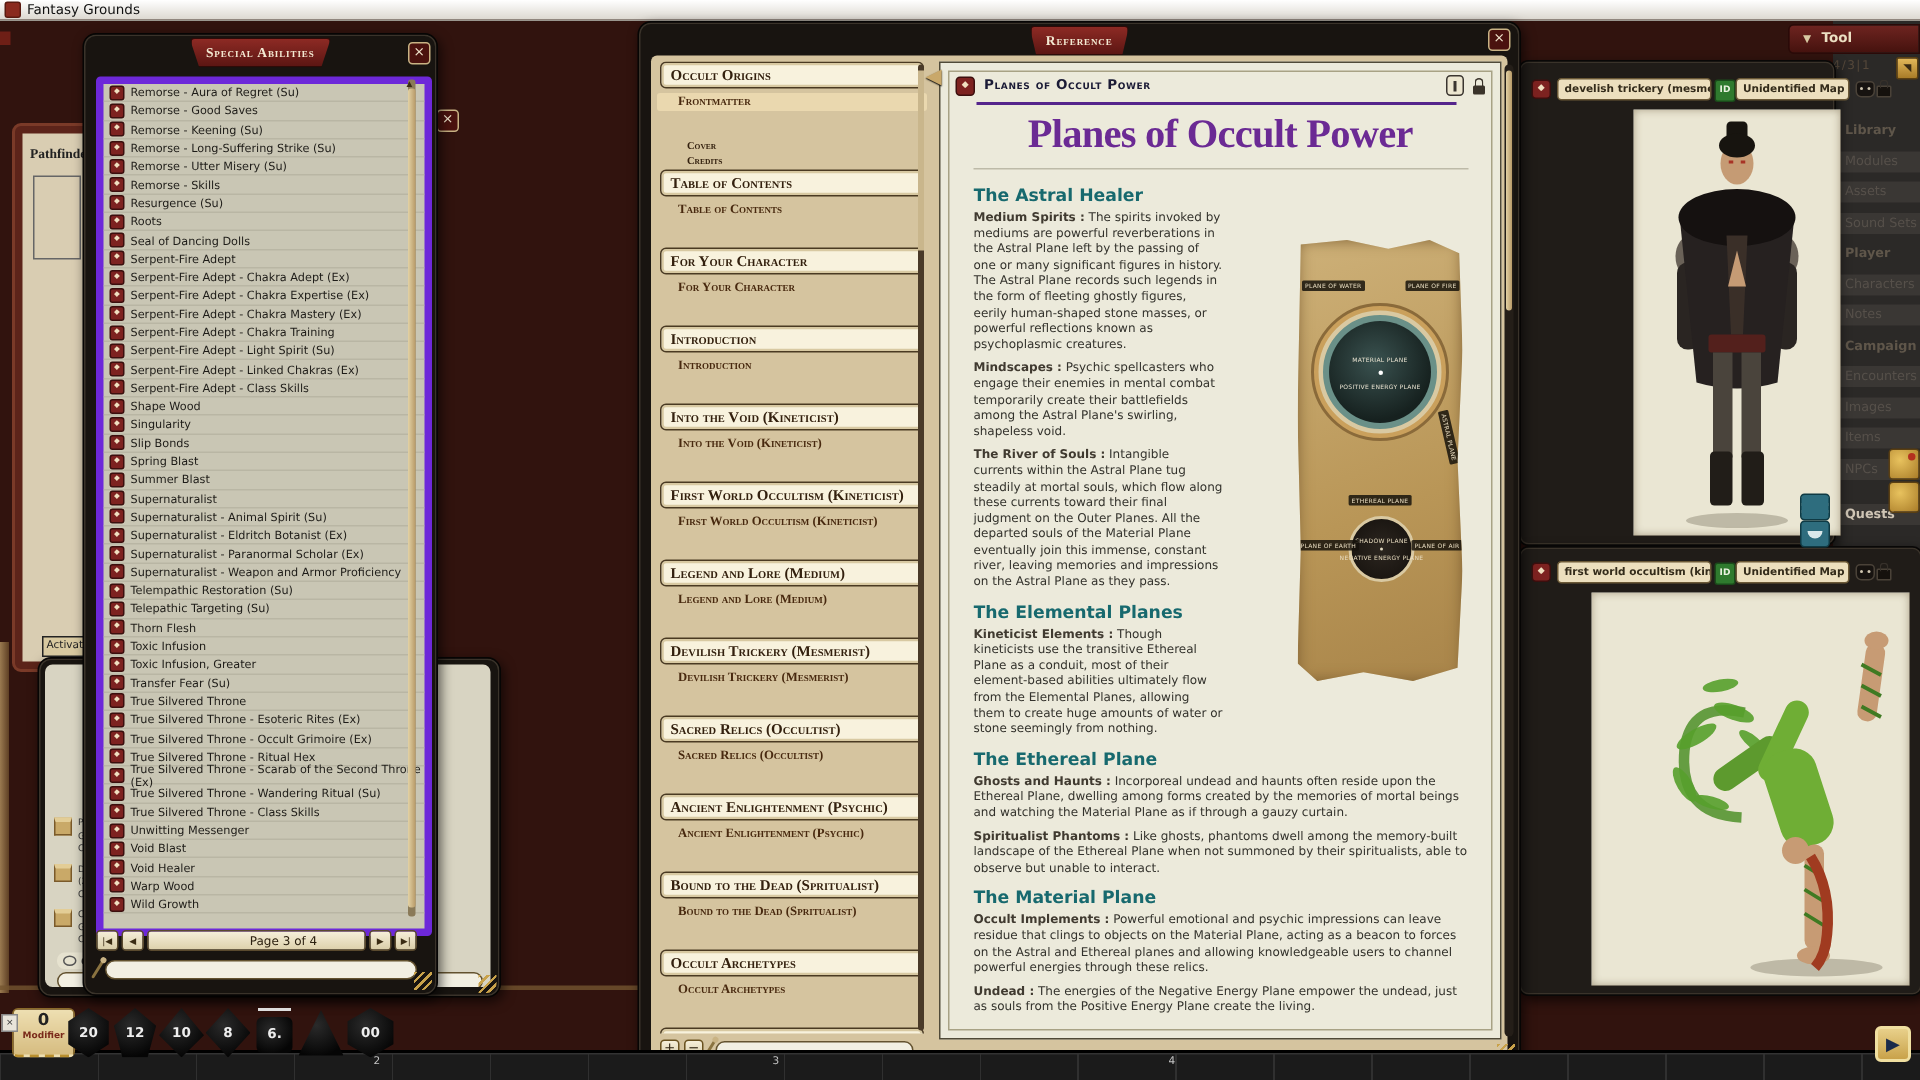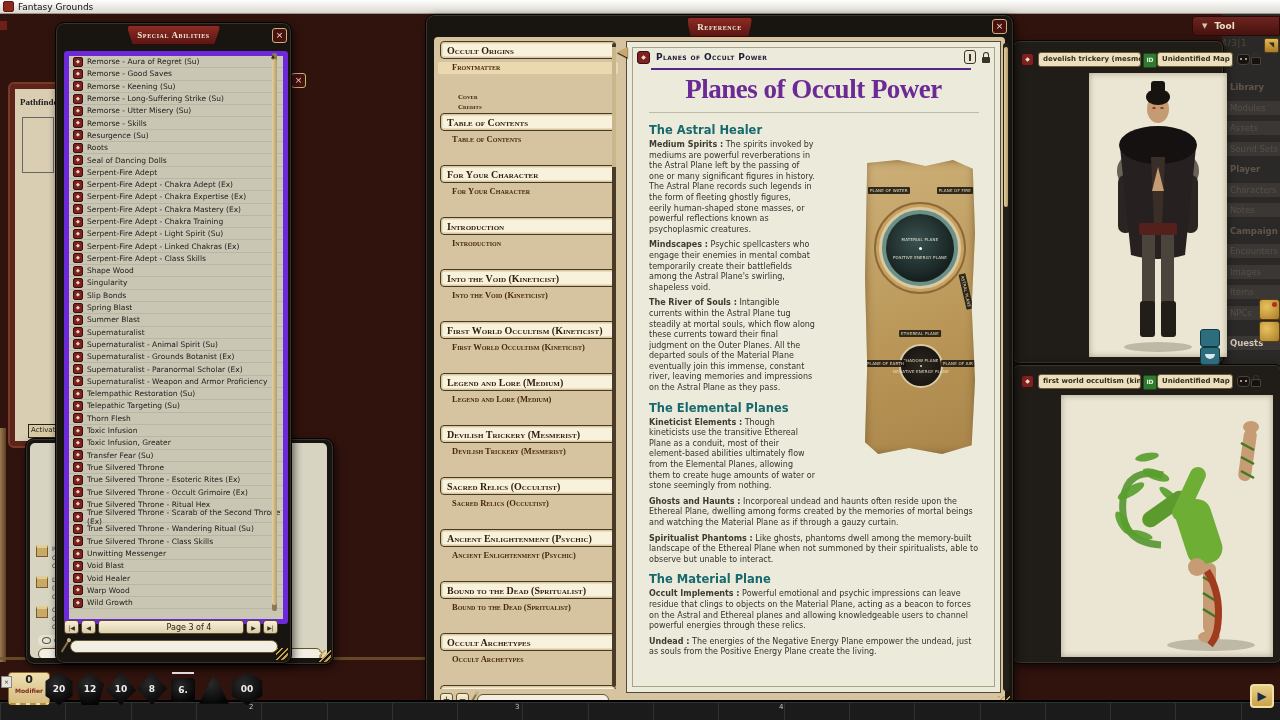--- a/index.html
+++ b/index.html
@@ -329,21 +329,21 @@
         <span>Supernaturalist</span>
       </div>
 
       <div class="sa-row">
         <span class="sa-ico">◆</span>
         <span>Supernaturalist - Animal Spirit (Su)</span>
       </div>
 
       <div class="sa-row">
         <span class="sa-ico">◆</span>
-        <span>Supernaturalist - Grounds Botanist (Ex)</span>
+        <span>Supernaturalist - Eldritch Botanist (Ex)</span>
       </div>
 
       <div class="sa-row">
         <span class="sa-ico">◆</span>
         <span>Supernaturalist - Paranormal Scholar (Ex)</span>
       </div>
 
       <div class="sa-row">
         <span class="sa-ico">◆</span>
         <span>Supernaturalist - Weapon and Armor Proficiency</span>
@@ -682,20 +682,24 @@
           <div class="blk h2">
             <div class="art-h2">The Elemental Planes</div>
 
           </div>
 
           <div class="blk p">
 
             <p class="art-p"><b>Kineticist Elements :</b><span> Though kineticists use the transitive Ethereal Plane as a conduit, most of their element-based abilities ultimately flow from the Elemental Planes, allowing them to create huge amounts of water or stone seemingly from nothing.</span></p>
           </div>
 
+          <div class="blk h2">
+            <div class="art-h2">The Ethereal Plane</div>
+
+          </div>
 
           <div class="blk p">
 
             <p class="art-p"><b>Ghosts and Haunts :</b><span> Incorporeal undead and haunts often reside upon the Ethereal Plane, dwelling among forms created by the memories of mortal beings and watching the Material Plane as if through a gauzy curtain.</span></p>
           </div>
 
           <div class="blk p">
 
             <p class="art-p"><b>Spiritualist Phantoms :</b><span> Like ghosts, phantoms dwell among the memory-built landscape of the Ethereal Plane when not summoned by their spiritualists, able to observe but unable to interact.</span></p>
           </div>

